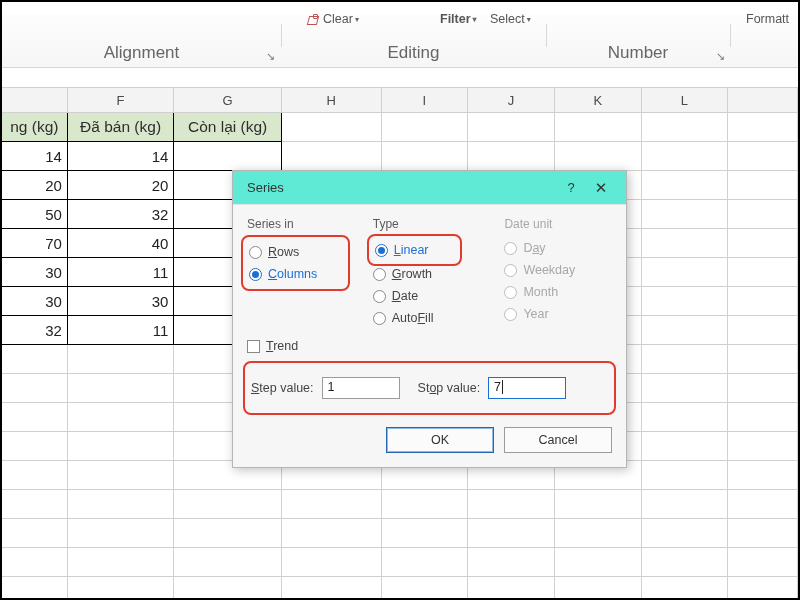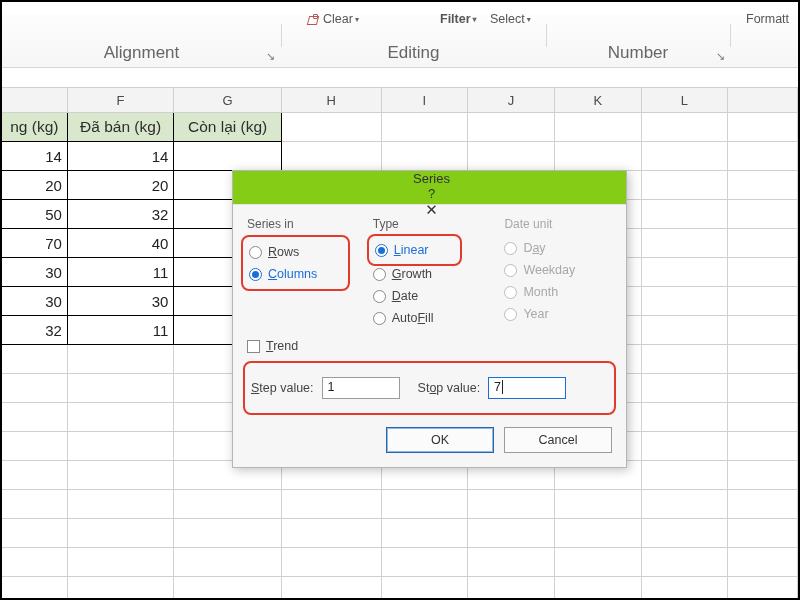--- a/index.html
+++ b/index.html
@@ -26,21 +26,21 @@
   .cell { border-right: 1px solid #d0d0d0; border-bottom: 1px solid #d0d0d0; font-size: 15px; color: #222; display: flex; align-items: center; padding: 0 5px; }
   .hdrcell { background: #d9e7cc; border-right: 1px solid #000; border-bottom: 1px solid #000; justify-content: center; font-size: 15.5px; color: #2e2e2e; }
   .datacell { border-right: 1px solid #000; border-bottom: 1px solid #000; justify-content: flex-end; padding-left: 16px; }
   .blankcell { border-right: 1px solid #000; border-bottom: 1px solid #000; }
   
   .cE{width:66px} .cF{width:107px}.cG{width:108px}.cH{width:100px}.cI{width:87px}.cJ{width:87px}.cK{width:87px}.cL{width:87px}.cM{width:70px}
   .eR{height:29px;display:flex}
 
   
   .dialog { position: absolute; left: 230px; top: 168px; width: 395px; background: #f6f6f6; border: 1px solid #b6b6b6; box-shadow: 2px 2px 10px rgba(0,0,0,.25); font-size: 12.5px; color: #444; }
-  .titlebar { display: flex; align-items: center; height: 34px; padding: 0 10px 0 14px; background: #84cc16; border-bottom: 1px solid #e4e4e4; flex-direction: column; }
+  .titlebar { display: flex; align-items: center; height: 34px; padding: 0 10px 0 14px; background: #5eead4; border-bottom: 1px solid #e4e4e4; }
   .titlebar .t { flex: 1; color: #333; font-size: 13px; }
   .titlebar .hbtn { width: 30px; text-align: center; font-size: 13px; color: #333; }
   .titlebar .xbtn { width: 30px; text-align: center; font-size: 15px; color: #333; }
   .body { padding: 12px 14px 14px 14px; }
   .groups { display: flex; gap: 24px; }
   .grp { position: relative; }
   .grp .glabel { color: #5a5a5a; font-size: 12px; margin-bottom: 6px; }
   .grp.disabled .glabel, .grp.disabled .opt { color: #a8a8a8; }
   .opt { display: flex; align-items: center; gap: 6px; height: 22px; font-size: 12.5px; }
   .radio { width: 13px; height: 13px; border: 1px solid #888; border-radius: 50%; background: #fff; display: inline-flex; align-items: center; justify-content: center; }

